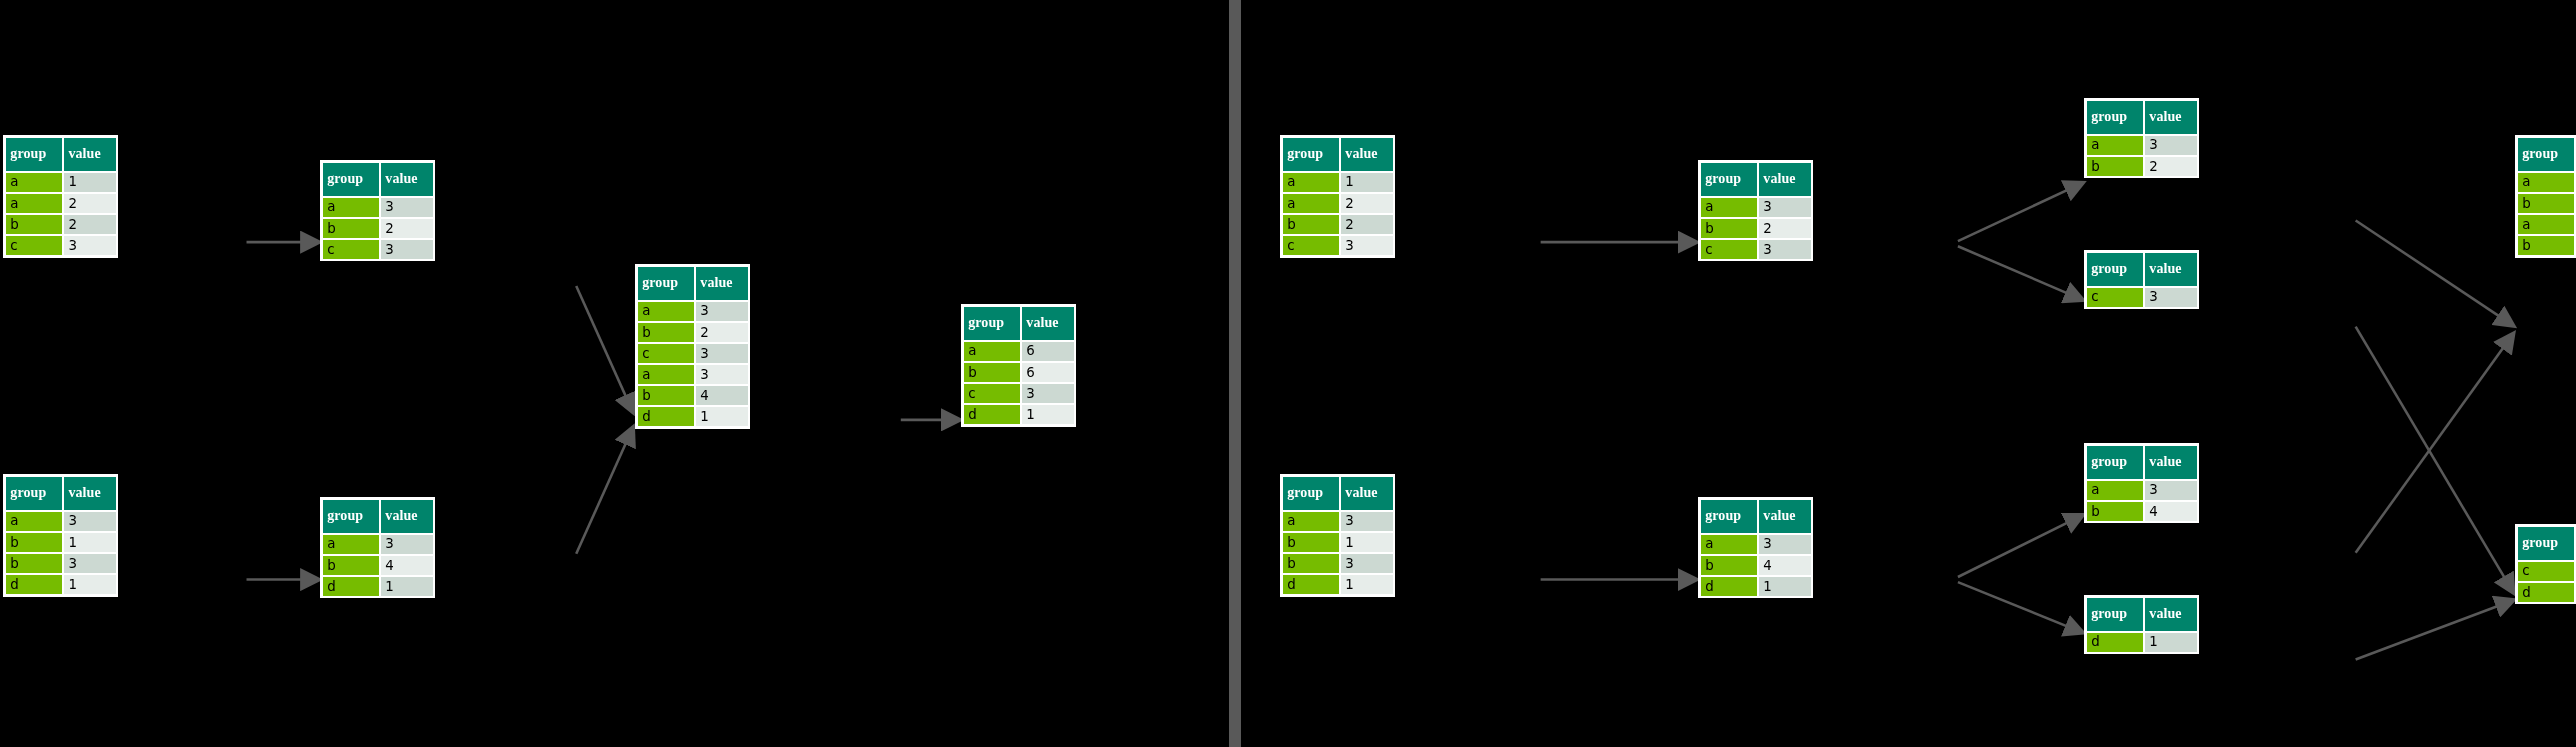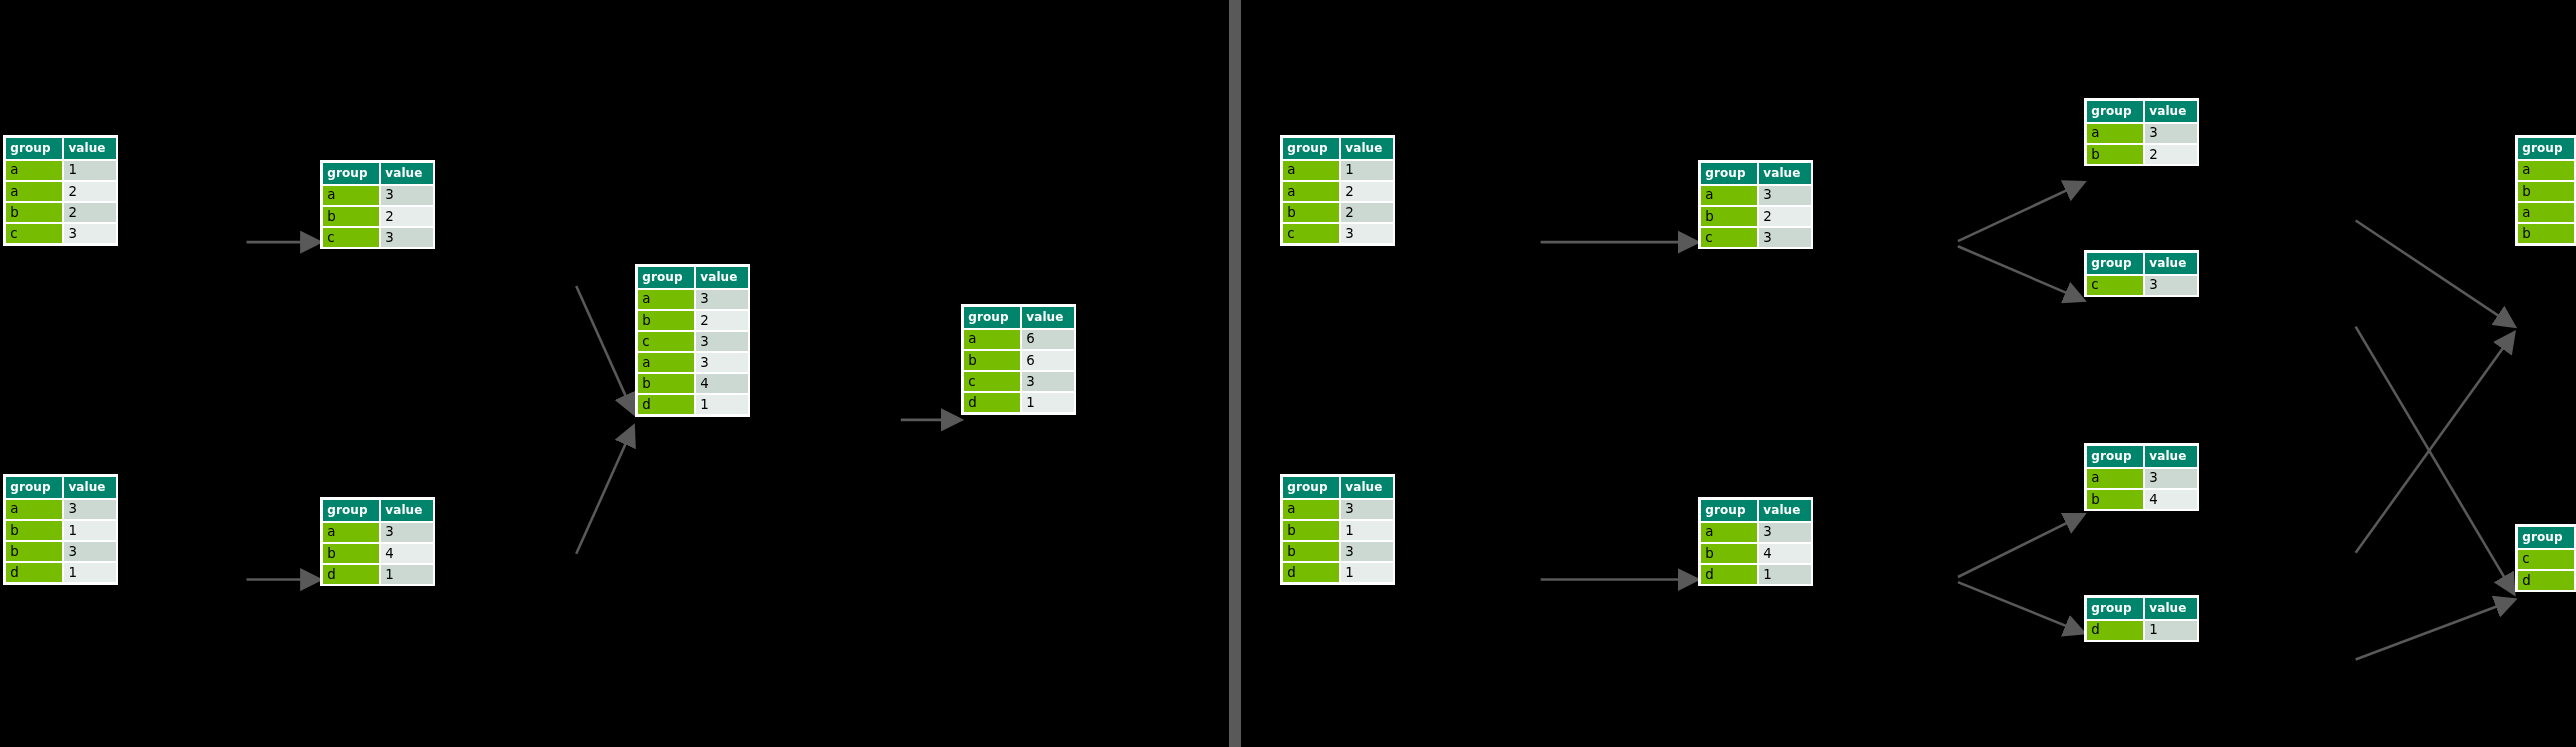--- a/index.html
+++ b/index.html
@@ -41,21 +41,21 @@
     letter-spacing:0.1px;
   }
   .cell.g{ background:#76bc00; color:#000; }
   .cell.v-odd{ background:#ccd9d2; color:#000; }
   .cell.v-even{ background:#e7edea; color:#000; }
 
   
   .c-group{width:56px;}
   .c-value{width:52px;}
 
-  .hdr .cell{height:21px;font-size:12px;}
+  .hdr .cell{height:33px;font-size:14px;font-family:Liberation Serif, serif;}
   .row.body .cell{height:19px;}
 
   
   #arrows{position:absolute;left:0;top:0;width:3157px;height:747px;pointer-events:none;}
 </style>
 </head>
 <body>
 
 <div id="stage">
 

